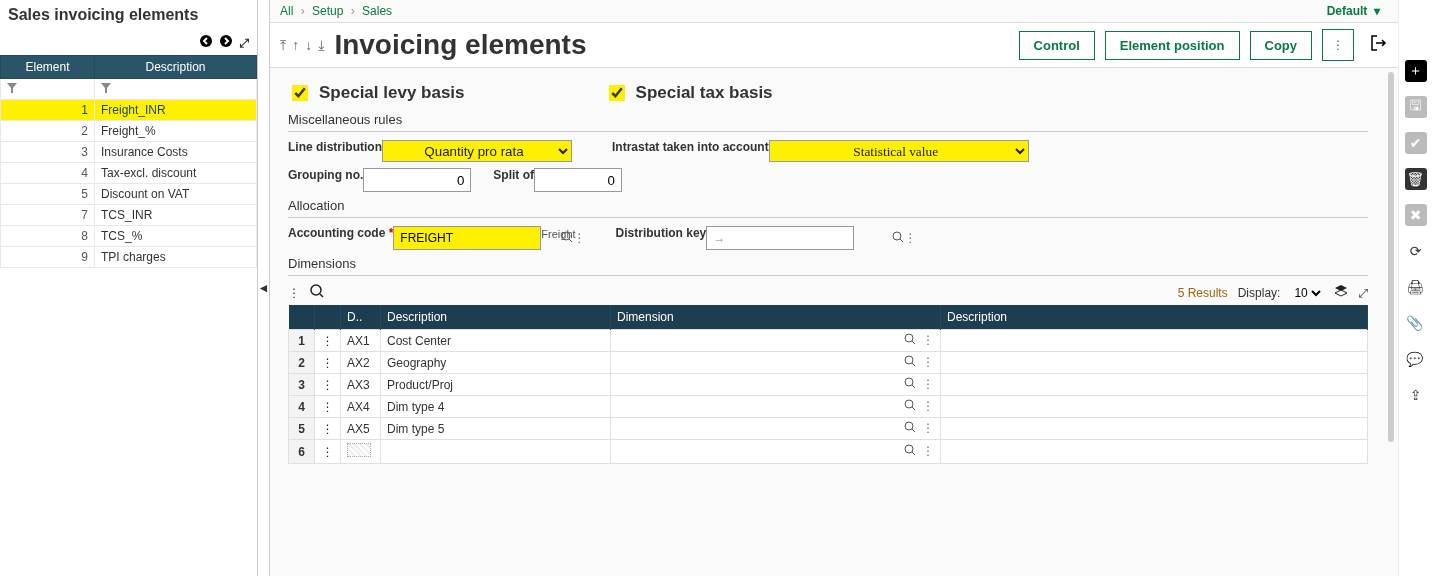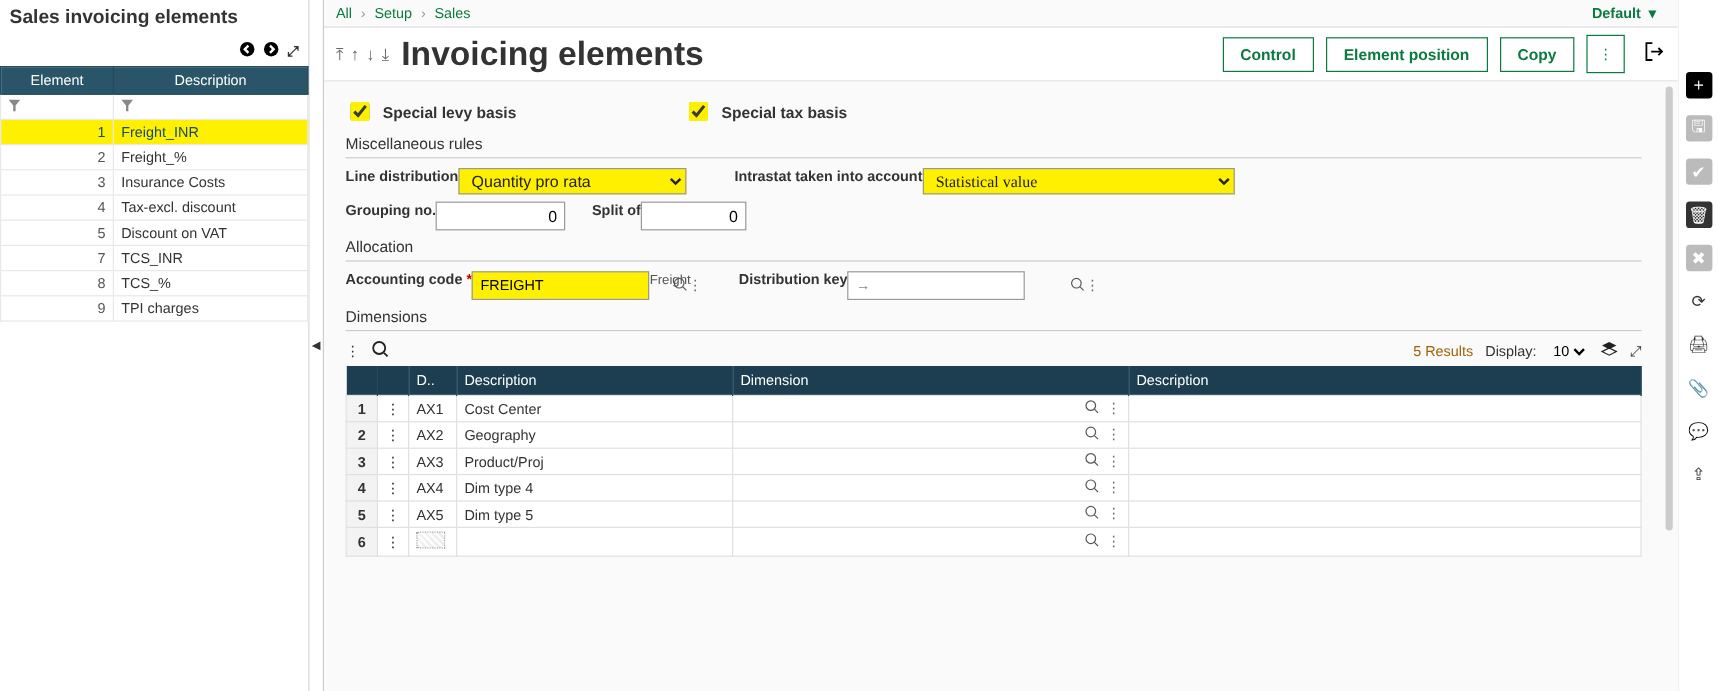--- a/index.html
+++ b/index.html
@@ -39,29 +39,29 @@
   .action-btn { border:1px solid #0a7a3f; color:#0a7a3f; background:#fff; padding:6px 14px; font-weight:bold; cursor:pointer; font-size:13px; }
   .action-icon-btn { border:1px solid #0a7a3f; color:#0a7a3f; background:#fff; width:32px; height:32px; display:flex; align-items:center; justify-content:center; cursor:pointer; }
   .exit-icon { margin-left:6px; cursor:pointer; font-size:16px; color:#222; }
 
   .form-area { flex:1; overflow:auto; padding:10px 30px 30px 18px; background:#fafafa; position:relative; }
   .scrollbar-fake { position:absolute; right:4px; top:4px; width:6px; height:370px; background:#ccc; border-radius:4px; }
   
   .checkbox-row { display:flex; gap:140px; margin:4px 0 8px 0; }
   .cb { display:flex; align-items:center; gap:8px; }
   .cb input { width:16px; height:16px; accent-color:#fff000; }
-  .cb label { font-weight:bold; font-size:13px; }
+  .cb label { font-weight:bold; font-size:17px; }
 
   .section-title { font-size:13px; color:#333; margin-top:6px; margin-bottom:4px; }
   hr.sec { border:none; border-top:1px solid #ccc; margin:2px 0 8px 0; }
 
   .field-row { display:flex; gap:40px; margin-bottom:6px; }
   .field { display:flex; flex-direction:row; }
   .field label { font-weight:bold; font-size:12px; margin-bottom:2px; }
-  .select-yellow { width:190px; height:22px; background:#fff000; border:1px solid #999; padding-left:6px; color:#222; }
+  .select-yellow { width:190px; height:22px; background:#fff000; border:1px solid #999; padding-left:6px; color:#222;text-align:center; }
   .num-input { width:108px; height:24px; border:1px solid #999; text-align:right; padding-right:6px; background:#fff; }
 
   .lookup { display:flex; align-items:center; border:1px solid #999; height:24px; background:#fff; }
   .lookup input { border:none; outline:none; padding:0 6px; flex:1; font-size:12px; background:transparent; }
   .lookup .lk-icon { width:20px; text-align:center; color:#666; cursor:pointer; }
   .lookup .lk-dots { width:14px; text-align:center; color:#666; cursor:pointer; }
   .lookup.yellow { background:#fff000; width:148px; }
   .lookup.grey  { width:148px; }
   .sub-text { font-size:11px; color:#555; margin-top:2px; }
 

